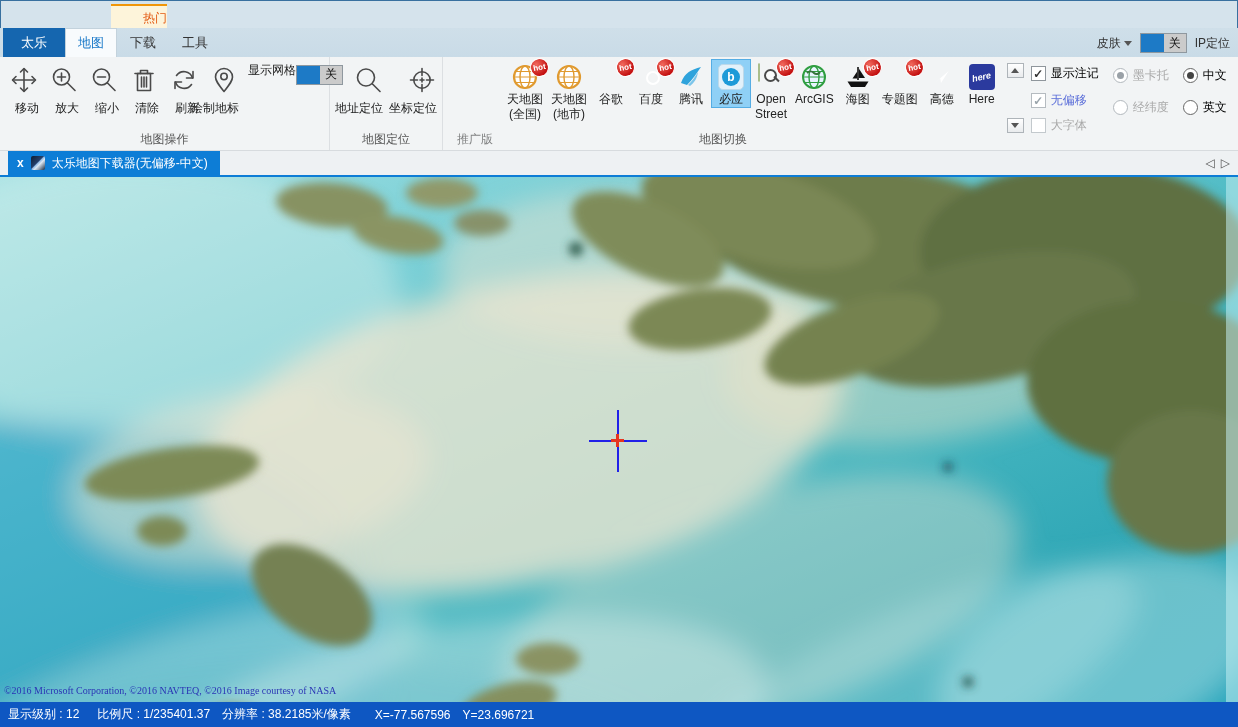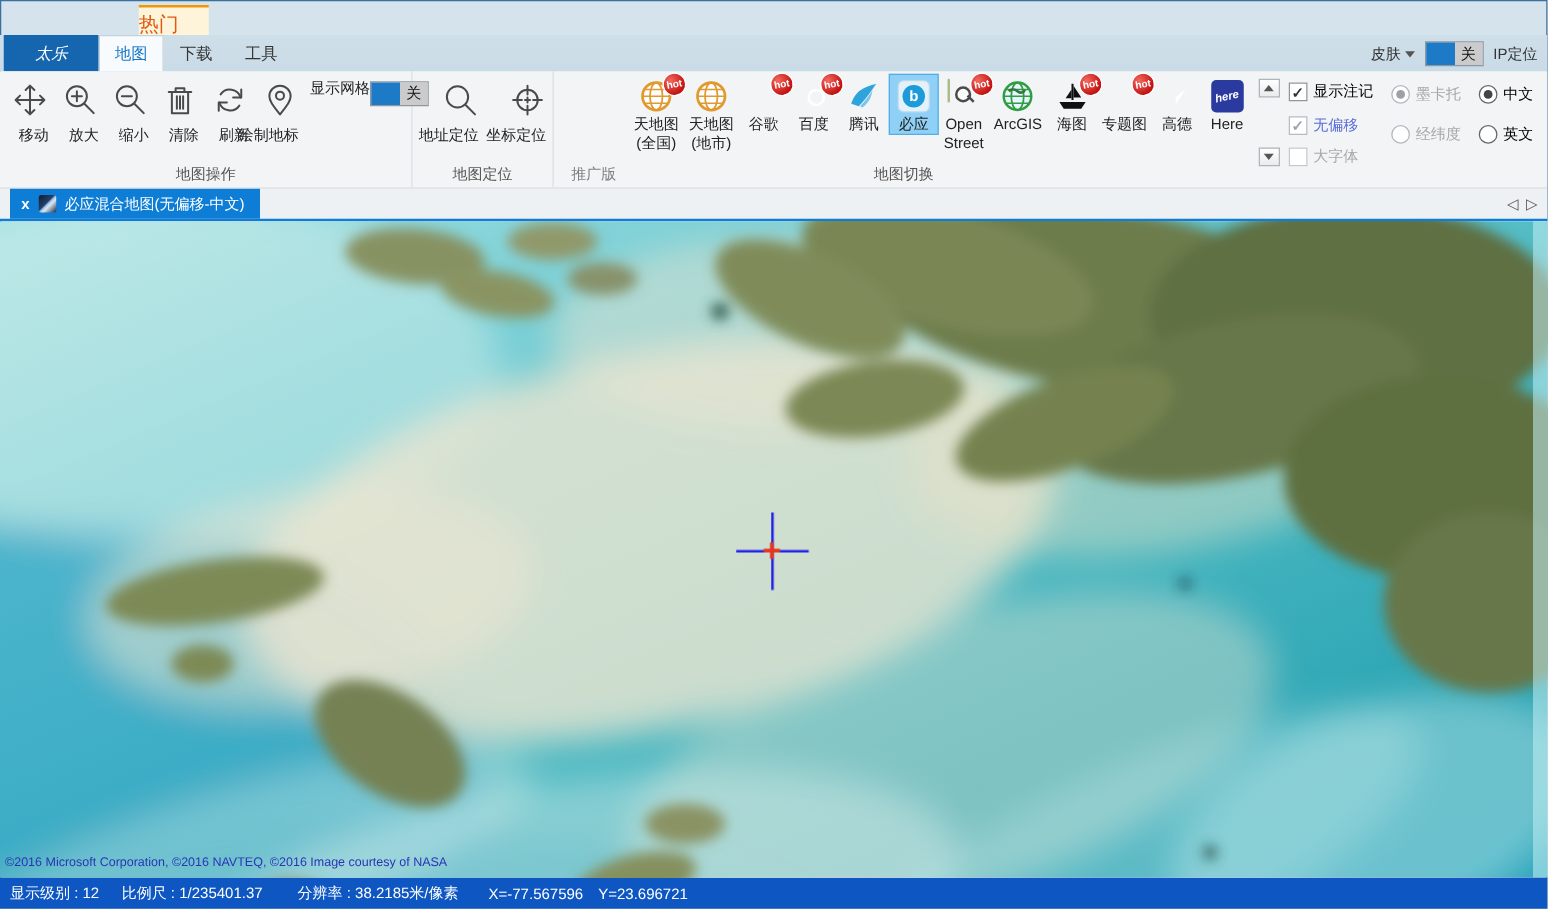--- a/index.html
+++ b/index.html
@@ -17,25 +17,25 @@
   .tb-title { position:absolute; left:0; right:0; text-align:center; font-size:13px; color:#a2aeb7; pointer-events:none; }
   .winbtns { position:absolute; right:6px; top:0; height:28px; display:flex; align-items:center; gap:2px; }
   .winbtn { width:28px; height:22px; display:flex; align-items:center; justify-content:center;
             font-size:13px; color:#222; cursor:default; }
   .flourish { position:absolute; right:150px; top:0; height:55px; opacity:.55; pointer-events:none; }
 
   
   .tabrow { position:absolute; top:28px; left:0; width:1238px; height:29px;
             background:linear-gradient(#cfdfe9,#c9dbe7); display:flex; align-items:stretch; padding-left:3px; }
   .mtab { width:52px; display:flex; align-items:center; justify-content:center; font-size:13px; color:#333; }
-  .mtab.taile { width:76px; background:#1566af; color:#fff;font-style:italic; }
+  .mtab.taile { width:62px; background:#1566af; color:#fff; }
   .mtab.active { background:#f8fbfd; color:#1878c8; border:1px solid #c3d2dc; border-bottom:none; }
   .hotblock { position:absolute; left:111px; top:4px; width:56px; height:53px;
               background:#fdf4da; border-top:2px solid #f09609; z-index:0; }
-  .hotblock .hotword { display:block; text-align:left; margin-top:4px; font-size:16px; color:#e25a12; }
+  .hotblock .hotword { display:block; text-align:right; margin-top:4px; font-size:12px; color:#e25a12; }
   .mtab.download { position:relative; z-index:1; background:transparent;text-align:right; }
   .tabrow-right { position:absolute; right:8px; top:30px; height:26px; display:flex; align-items:center; gap:8px; font-size:12px; color:#333; }
   .dd-arrow { width:0; height:0; border-left:4px solid transparent; border-right:4px solid transparent;
               border-top:5px solid #555; margin-left:3px; }
   .skinbtn { display:flex; align-items:center; }
   .switch { display:flex; height:20px; border:1px solid #8f989f; }
   .switch .on { width:23px; background:#1d7ac6; }
   .switch .off { width:22px; background:#cbcbcb; color:#111; font-size:12px; display:flex; align-items:center; justify-content:center; }
 
   
@@ -105,34 +105,34 @@
               border-bottom:2px solid #0d7dd6; display:flex; align-items:stretch; }
   .doctab { margin-left:8px; background:#0d7dd6; color:#fff; display:flex; align-items:center; gap:7px; padding:0 12px 0 9px; font-size:12px; }
   .doctab .closex { font-size:12px; font-weight:bold; color:#fff; }
   .doctab .mini { width:14px; height:14px; border-radius:2px;
                   background:linear-gradient(135deg,#0e1c30 0%,#24406b 45%,#8fb6e0 50%,#dce9f5 60%,#16283f 100%); }
   .docnav { position:absolute; right:8px; top:0; height:24px; display:flex; align-items:center; gap:6px; color:#555; font-size:12px; }
 
   
   .map { position:absolute; top:177px; left:0; width:1238px; height:525px; overflow:hidden; }
   .map svg { display:block; }
-  .copyright { position:absolute; left:4px; bottom:6px; font-size:10px; color:#2a35b5; }
+  .copyright { position:absolute; left:4px; bottom:6px; font-size:10px; color:#2a35b5;font-family:Liberation Serif, serif; }
   .ch { position:absolute; }
   .ch-v { left:617px; top:233px; width:2px; height:62px; background:#2121e8; }
   .ch-h { left:589px; top:263px; width:58px; height:2px; background:#2121e8; }
   .ch-rv { left:616px; top:257px; width:3px; height:13px; background:#e63520; }
   .ch-rh { left:611px; top:262px; width:13px; height:3px; background:#e63520; }
 
   
   .statusbar { position:absolute; top:702px; left:0; width:1238px; height:25px; background:#0e57c2;
                color:#fff; font-size:12px; display:flex; align-items:center; }
   .statusbar span { white-space:nowrap; }
   .st-level { margin-left:8px; }
   .st-scale { margin-left:18px; }
-  .st-res { margin-left:28px; }
+  .st-res { margin-left:12px; }
   .st-x { margin-left:24px; }
   .st-y { margin-left:12px;text-align:right; }
   .st-loc { margin-left:84px; color:#e9fb3e; }
 
   svg.icon { stroke:#4a4a4a; stroke-width:1.6; fill:none; stroke-linecap:round; stroke-linejoin:round; }
 </style>
 </head>
 <body>
 
 <div class="window">
@@ -413,21 +413,21 @@
       </div>
 
       <div class="glabel" style="left:130px; width:300px;">地图切换</div>
     </div>
   </div>
 
   <div class="docstrip">
     <div class="doctab">
       <span class="closex">x</span>
       <span class="mini"></span>
-      <span>必应混合地图(无偏移-中文)</span>
+      <span>太乐地图下载器(无偏移-中文)</span>
     </div>
     <div class="docnav">
       <span>◁</span>
       <span>▷</span>
     </div>
   </div>
 
   <div class="map">
     <svg width="1238" height="525" viewBox="0 0 1238 525">
       <defs>

